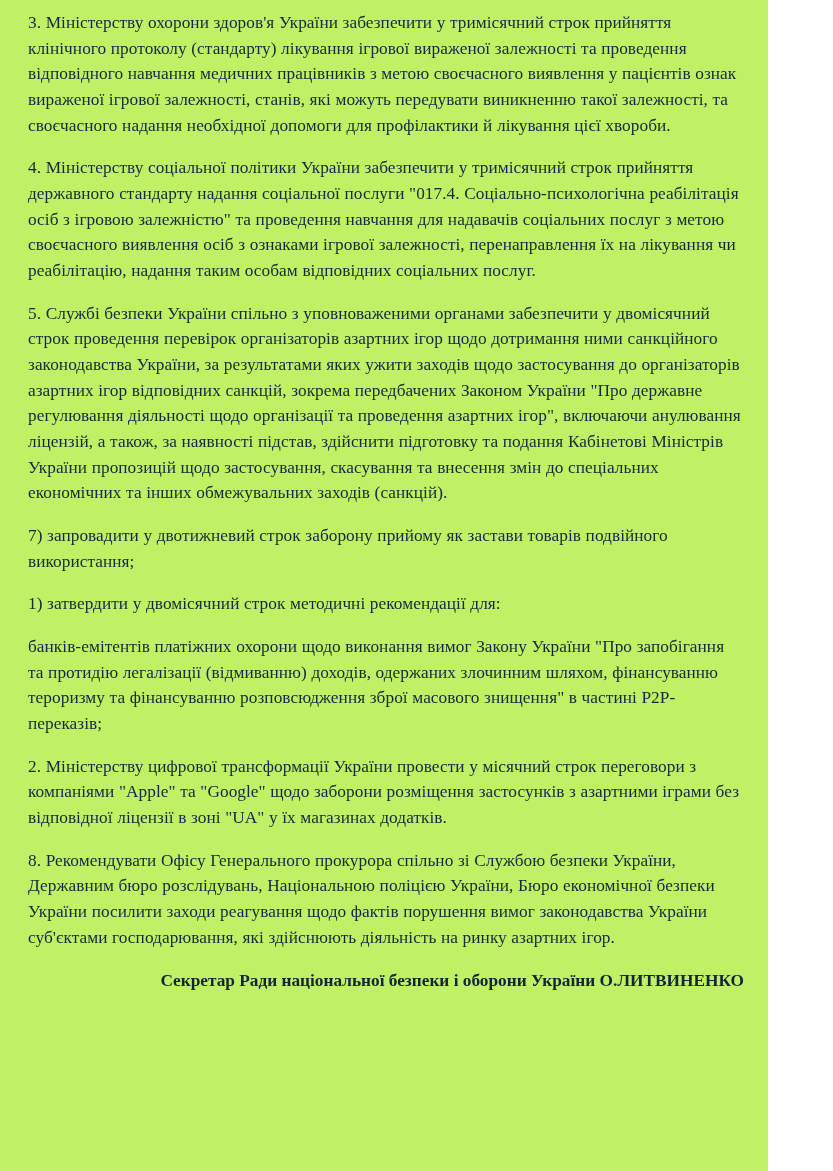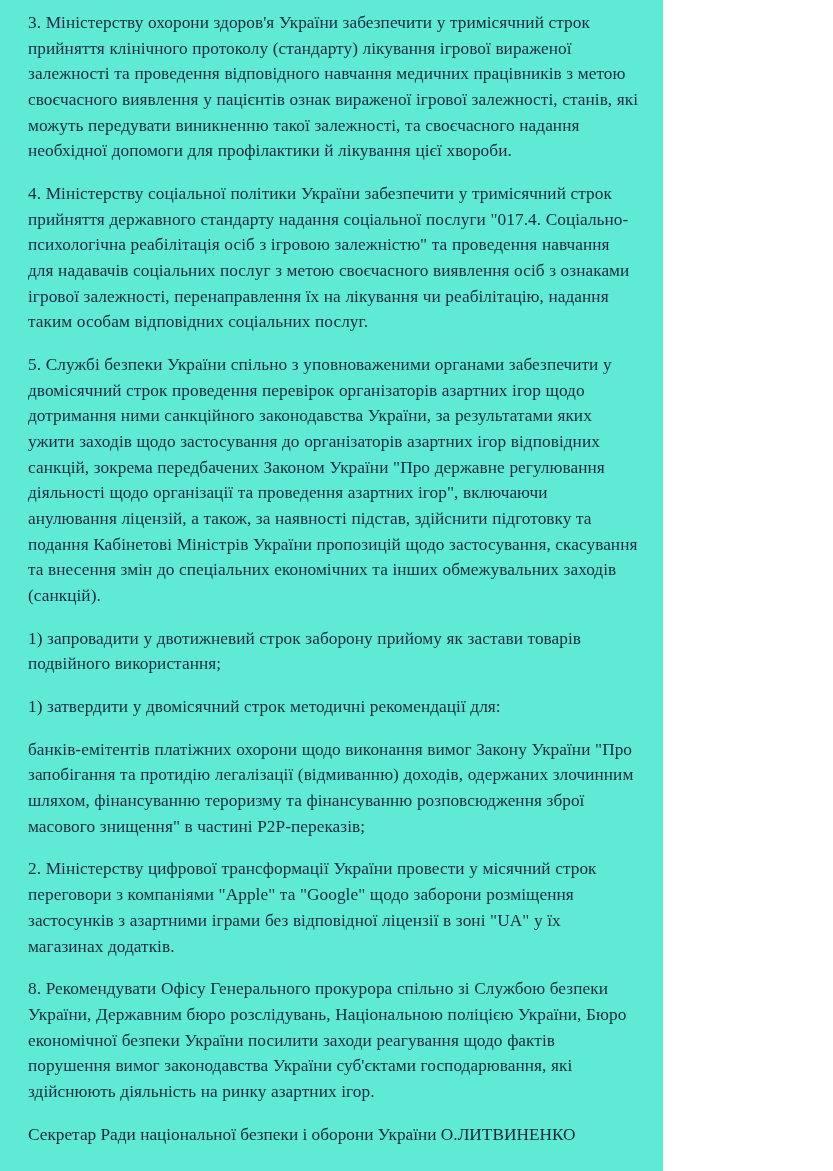--- a/index.html
+++ b/index.html
@@ -7,52 +7,53 @@
     padding: 0;
     background: #ffffff;
   }
   body {
     width: 833px;
     min-height: 1171px;
     font-family: "Liberation Serif", "DejaVu Serif", serif;
     color: #1b2a3a;
   }
   .page {
-    width: 663px;
+    width: 768px;
     min-height: 1171px;
     box-sizing: border-box;
     padding: 10px 24px 8px 28px;
-    background: #5eead4;
+    background: #bef264;
   }
   .para {
     font-size: 17.3px;
     line-height: 1.485;
     color: #16283d;
     margin: 0 0 17px 0;
     text-align: left;
     letter-spacing: 0.05px;
     word-spacing: 0.2px;
   }
   .para:last-child {
     margin-bottom: 0;
   }
   .signature {
     font-size: 17.3px;
     line-height: 1.45;
-    font-weight: normal;
+    font-weight: bold;
     color: #132436;
     margin: 6px 0 0 0;
+    text-align: right;
   }
 </style>
 </head>
 <body>
 
 <div class="page">
   <p class="para">3. Міністерству охорони здоров'я України забезпечити у тримісячний строк прийняття клінічного протоколу (стандарту) лікування ігрової вираженої залежності та проведення відповідного навчання медичних працівників з метою своєчасного виявлення у пацієнтів ознак вираженої ігрової залежності, станів, які можуть передувати виникненню такої залежності, та своєчасного надання необхідної допомоги для профілактики й лікування цієї хвороби.</p>
   <p class="para">4. Міністерству соціальної політики України забезпечити у тримісячний строк прийняття державного стандарту надання соціальної послуги "017.4. Соціально-психологічна реабілітація осіб з ігровою залежністю" та проведення навчання для надавачів соціальних послуг з метою своєчасного виявлення осіб з ознаками ігрової залежності, перенаправлення їх на лікування чи реабілітацію, надання таким особам відповідних соціальних послуг.</p>
   <p class="para">5. Службі безпеки України спільно з уповноваженими органами забезпечити у двомісячний строк проведення перевірок організаторів азартних ігор щодо дотримання ними санкційного законодавства України, за результатами яких ужити заходів щодо застосування до організаторів азартних ігор відповідних санкцій, зокрема передбачених Законом України "Про державне регулювання діяльності щодо організації та проведення азартних ігор", включаючи анулювання ліцензій, а також, за наявності підстав, здійснити підготовку та подання Кабінетові Міністрів України пропозицій щодо застосування, скасування та внесення змін до спеціальних економічних та інших обмежувальних заходів (санкцій).</p>
-  <p class="para">1) запровадити у двотижневий строк заборону прийому як застави товарів подвійного використання;</p>
+  <p class="para">7) запровадити у двотижневий строк заборону прийому як застави товарів подвійного використання;</p>
   <p class="para">1) затвердити у двомісячний строк методичні рекомендації для:</p>
   <p class="para">банків-емітентів платіжних охорони щодо виконання вимог Закону України "Про запобігання та протидію легалізації (відмиванню) доходів, одержаних злочинним шляхом, фінансуванню тероризму та фінансуванню розповсюдження зброї масового знищення" в частині Р2Р-переказів;</p>
   <p class="para">2. Міністерству цифрової трансформації України провести у місячний строк переговори з компаніями "Apple" та "Google" щодо заборони розміщення застосунків з азартними іграми без відповідної ліцензії в зоні "UA" у їх магазинах додатків.</p>
   <p class="para">8. Рекомендувати Офісу Генерального прокурора спільно зі Службою безпеки України, Державним бюро розслідувань, Національною поліцією України, Бюро економічної безпеки України посилити заходи реагування щодо фактів порушення вимог законодавства України суб'єктами господарювання, які здійснюють діяльність на ринку азартних ігор.</p>
   <p class="signature">Секретар Ради національної  безпеки і оборони України О.ЛИТВИНЕНКО</p>
 </div>
 
 </body></html>

